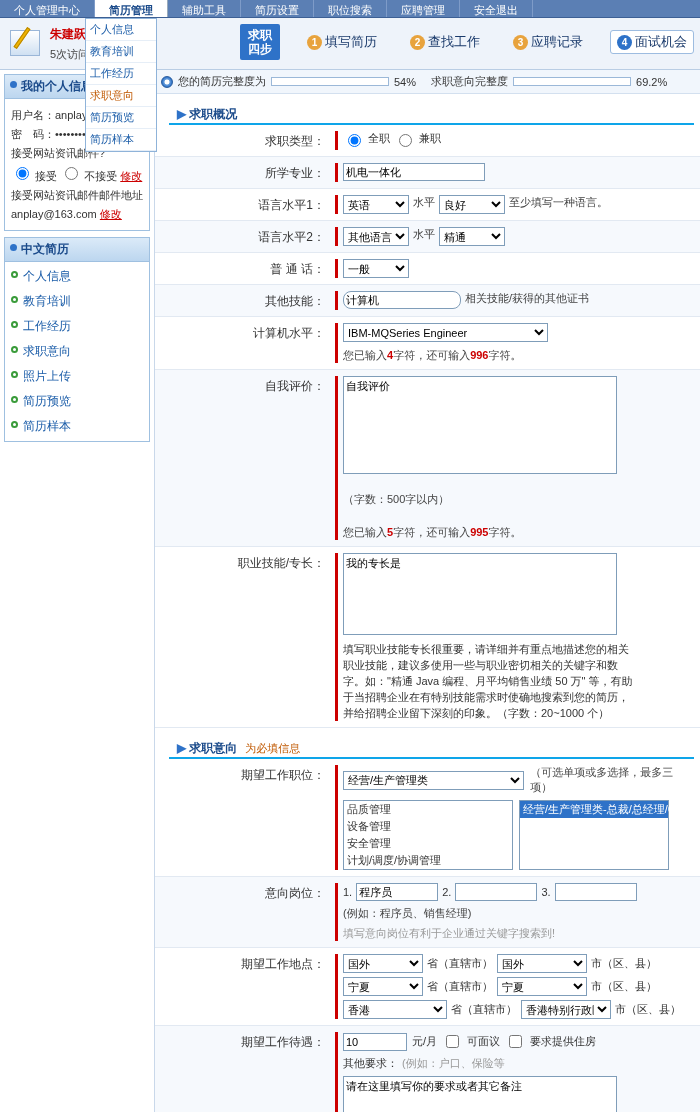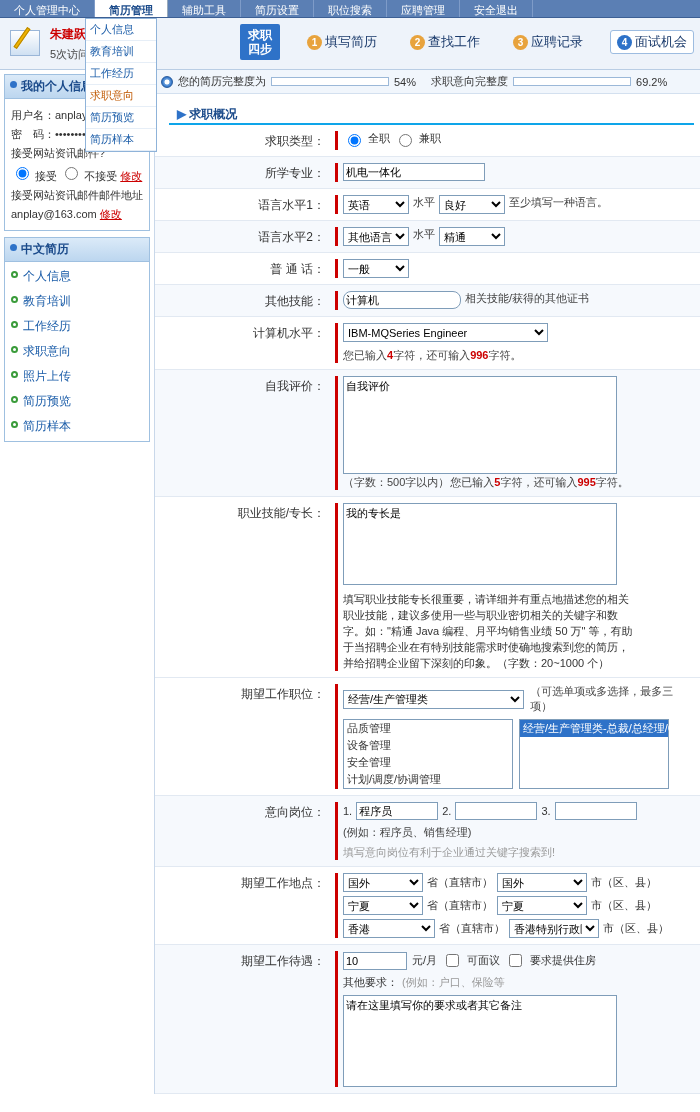--- a/index.html
+++ b/index.html
@@ -349,38 +349,41 @@
         <select style="width:205px"><option>IBM-MQSeries Engineer</option></select>
         <span class="hint">
           <span>您已输入</span><span class="num-red">4</span><span>字符，还可输入</span><span class="num-red">996</span><span>字符。</span>
         </span>
       </div>
     </div>
 
     <div class="frow alt">
       <div class="flabel">自我评价：</div>
       <div class="redbar"></div>
-      <div class="fctl" style="flex-direction:row; align-items:flex-start; gap:1px">
+      <div class="fctl" style="flex-direction:column; align-items:flex-start; gap:18px">
         <textarea rows="7" style="width: 274px; height: 98px;">自我评价</textarea>
         <span class="hint">（字数：500字以内）</span>
         <span class="hint">
           <span>您已输入</span><span class="num-red">5</span><span>字符，还可输入</span><span class="num-red">995</span><span>字符。</span>
         </span>
       </div>
     </div>
 
     <div class="frow">
       <div class="flabel">职业技能/专长：</div>
       <div class="redbar"></div>
       <div class="fctl" style="flex-direction:column; align-items:flex-start; gap:6px">
         <textarea rows="6" style="width: 274px; height: 82px;">我的专长是</textarea>
         <div class="note" style="width:290px">填写职业技能专长很重要，请详细并有重点地描述您的相关职业技能，建议多使用一些与职业密切相关的关键字和数字。如："精通 Java 编程、月平均销售业绩 50 万" 等，有助于当招聘企业在有特别技能需求时使确地搜索到您的简历，并给招聘企业留下深刻的印象。（字数：20~1000 个）</div>
       </div>
     </div>
 
+    <div class="sec-head">
+      <span class="tri">▶</span><span>求职意向</span><span class="sub">为必填信息</span>
+    </div>
 
     <div class="frow">
       <div class="flabel">期望工作职位：</div>
       <div class="redbar"></div>
       <div class="fctl" style="flex-direction:column; align-items:flex-start; gap:5px">
         <div style="display:flex;align-items:center;gap:6px">
           <select style="width:185px"><option>经营/生产管理类</option></select>
           <span class="hint">（可选单项或多选择，最多三项）</span>
         </div>
         <div style="display:flex;align-items:flex-start;gap:6px">
@@ -425,21 +428,21 @@
           <select style="width:90px"><option>国外</option></select>
           <span>市（区、县）</span>
         </div>
         <div style="display:flex;align-items:center;gap:4px">
           <select style="width:80px"><option>宁夏</option></select>
           <span>省（直辖市）</span>
           <select style="width:90px"><option>宁夏</option></select>
           <span>市（区、县）</span>
         </div>
         <div style="display:flex;align-items:center;gap:4px">
-          <select style="width:92px"><option>香港</option></select>
+          <select style="width:104px"><option>香港</option></select>
           <span>省（直辖市）</span>
           <select style="width:90px"><option>香港特别行政区-不</option></select>
           <span>市（区、县）</span>
         </div>
       </div>
     </div>
 
     <div class="frow alt">
       <div class="flabel">期望工作待遇：</div>
       <div class="redbar"></div>

